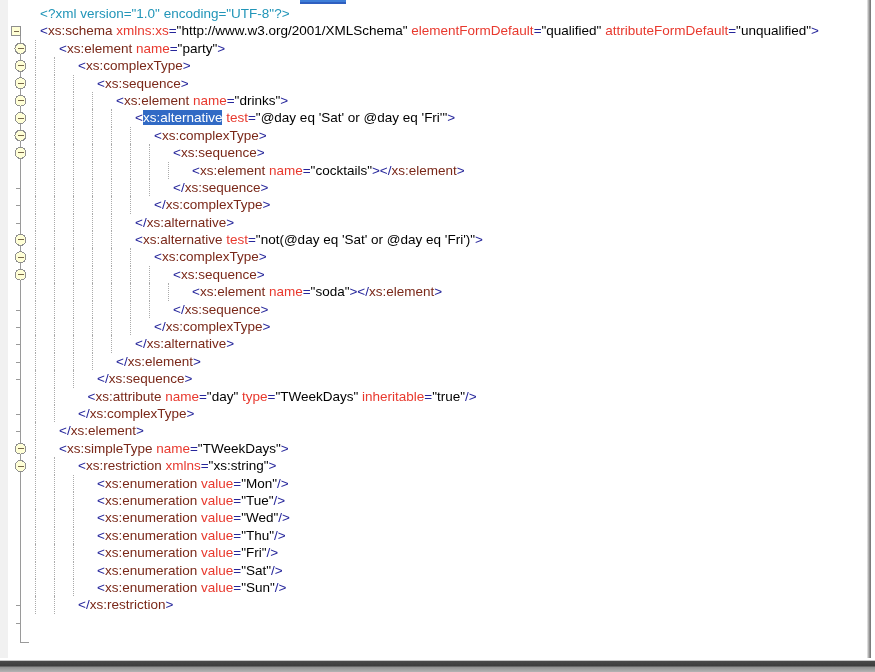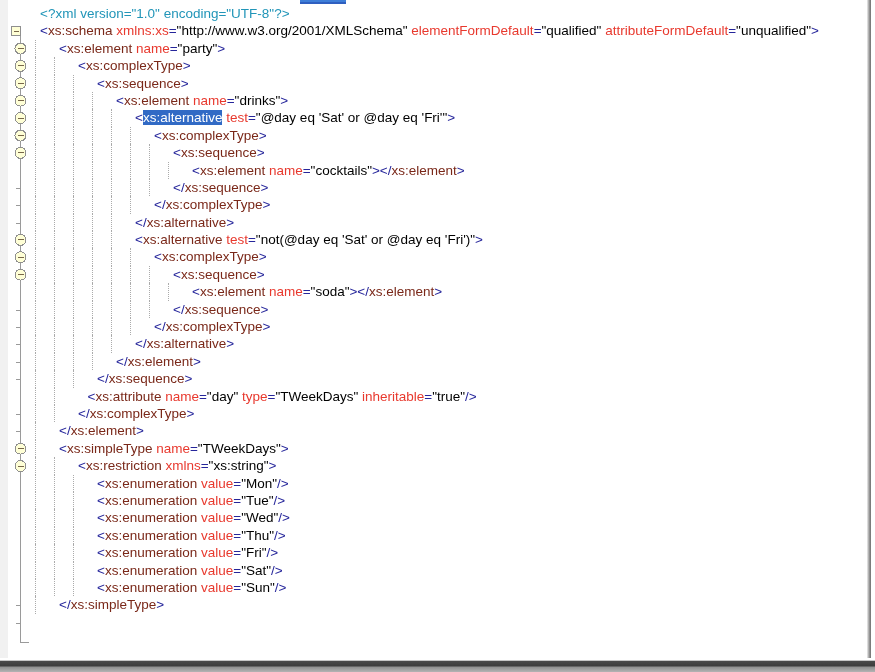--- a/index.html
+++ b/index.html
@@ -105,18 +105,18 @@
     <div class="line" style="padding-left: 59px;"><i class="guide" style="left: 35px;"></i><span class="seg-br">&lt;/</span><span class="seg-name">xs:element</span><span class="seg-br">&gt;</span></div>
     <div class="line" style="padding-left: 59px;"><i class="guide" style="left: 35px;"></i><span class="seg-br">&lt;</span><span class="seg-name">xs:simpleType</span><span class="seg-txt"> </span><span class="seg-attr">name</span><span class="seg-eq">=</span><span class="seg-val">"TWeekDays"</span><span class="seg-br">&gt;</span></div>
     <div class="line" style="padding-left: 78px;"><i class="guide" style="left: 35px;"></i><i class="guide" style="left: 54px;"></i><span class="seg-br">&lt;</span><span class="seg-name">xs:restriction</span><span class="seg-txt"> </span><span class="seg-attr">xmlns</span><span class="seg-eq">=</span><span class="seg-val">"xs:string"</span><span class="seg-br">&gt;</span></div>
     <div class="line" style="padding-left: 97px;"><i class="guide" style="left: 35px;"></i><i class="guide" style="left: 54px;"></i><i class="guide" style="left: 73px;"></i><span class="seg-br">&lt;</span><span class="seg-name">xs:enumeration</span><span class="seg-txt"> </span><span class="seg-attr">value</span><span class="seg-eq">=</span><span class="seg-val">"Mon"</span><span class="seg-br">/&gt;</span></div>
     <div class="line" style="padding-left: 97px;"><i class="guide" style="left: 35px;"></i><i class="guide" style="left: 54px;"></i><i class="guide" style="left: 73px;"></i><span class="seg-br">&lt;</span><span class="seg-name">xs:enumeration</span><span class="seg-txt"> </span><span class="seg-attr">value</span><span class="seg-eq">=</span><span class="seg-val">"Tue"</span><span class="seg-br">/&gt;</span></div>
     <div class="line" style="padding-left: 97px;"><i class="guide" style="left: 35px;"></i><i class="guide" style="left: 54px;"></i><i class="guide" style="left: 73px;"></i><span class="seg-br">&lt;</span><span class="seg-name">xs:enumeration</span><span class="seg-txt"> </span><span class="seg-attr">value</span><span class="seg-eq">=</span><span class="seg-val">"Wed"</span><span class="seg-br">/&gt;</span></div>
     <div class="line" style="padding-left: 97px;"><i class="guide" style="left: 35px;"></i><i class="guide" style="left: 54px;"></i><i class="guide" style="left: 73px;"></i><span class="seg-br">&lt;</span><span class="seg-name">xs:enumeration</span><span class="seg-txt"> </span><span class="seg-attr">value</span><span class="seg-eq">=</span><span class="seg-val">"Thu"</span><span class="seg-br">/&gt;</span></div>
     <div class="line" style="padding-left: 97px;"><i class="guide" style="left: 35px;"></i><i class="guide" style="left: 54px;"></i><i class="guide" style="left: 73px;"></i><span class="seg-br">&lt;</span><span class="seg-name">xs:enumeration</span><span class="seg-txt"> </span><span class="seg-attr">value</span><span class="seg-eq">=</span><span class="seg-val">"Fri"</span><span class="seg-br">/&gt;</span></div>
     <div class="line" style="padding-left: 97px;"><i class="guide" style="left: 35px;"></i><i class="guide" style="left: 54px;"></i><i class="guide" style="left: 73px;"></i><span class="seg-br">&lt;</span><span class="seg-name">xs:enumeration</span><span class="seg-txt"> </span><span class="seg-attr">value</span><span class="seg-eq">=</span><span class="seg-val">"Sat"</span><span class="seg-br">/&gt;</span></div>
     <div class="line" style="padding-left: 97px;"><i class="guide" style="left: 35px;"></i><i class="guide" style="left: 54px;"></i><i class="guide" style="left: 73px;"></i><span class="seg-br">&lt;</span><span class="seg-name">xs:enumeration</span><span class="seg-txt"> </span><span class="seg-attr">value</span><span class="seg-eq">=</span><span class="seg-val">"Sun"</span><span class="seg-br">/&gt;</span></div>
-    <div class="line" style="padding-left: 59px;"><i class="guide" style="left: 35px;"></i><span class="seg-br">&lt;/</span><span class="seg-name">xs:simpleType</span><span class="seg-br">&gt;</span></div>
+    <div class="line" style="padding-left: 78px;"><i class="guide" style="left: 35px;"></i><i class="guide" style="left: 54px;"></i><span class="seg-br">&lt;/</span><span class="seg-name">xs:restriction</span><span class="seg-br">&gt;</span></div>
   </div>
 
 <div class="top-sliver"></div>
 <div class="right-border"></div>
 <div class="bottom-bar"></div>
 
 </body></html>

